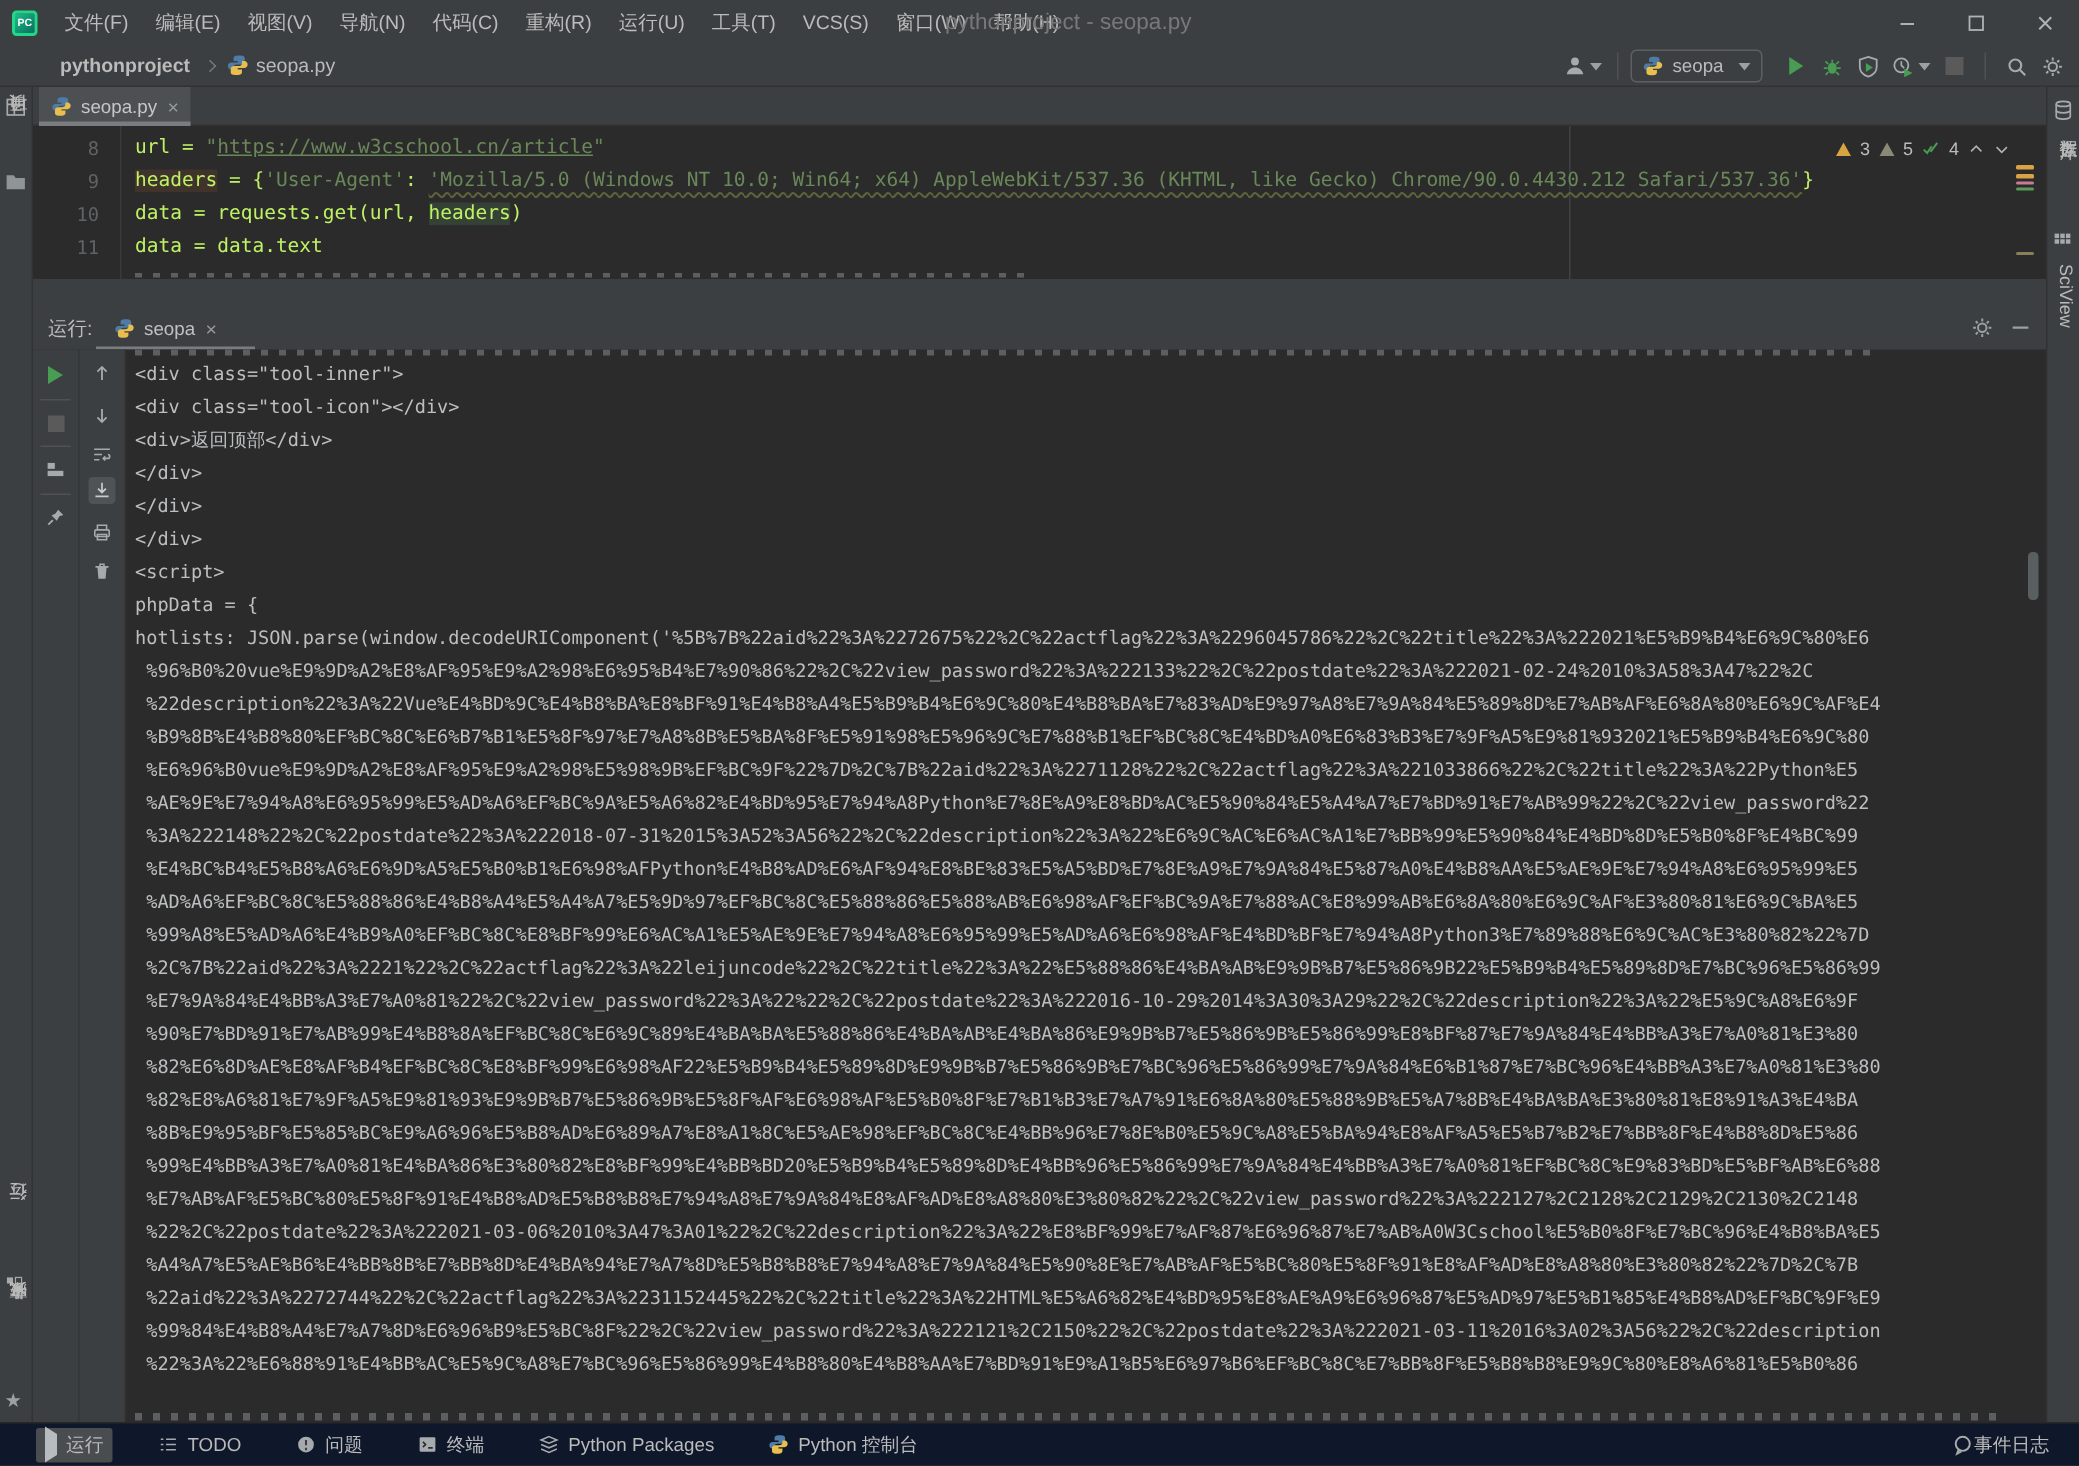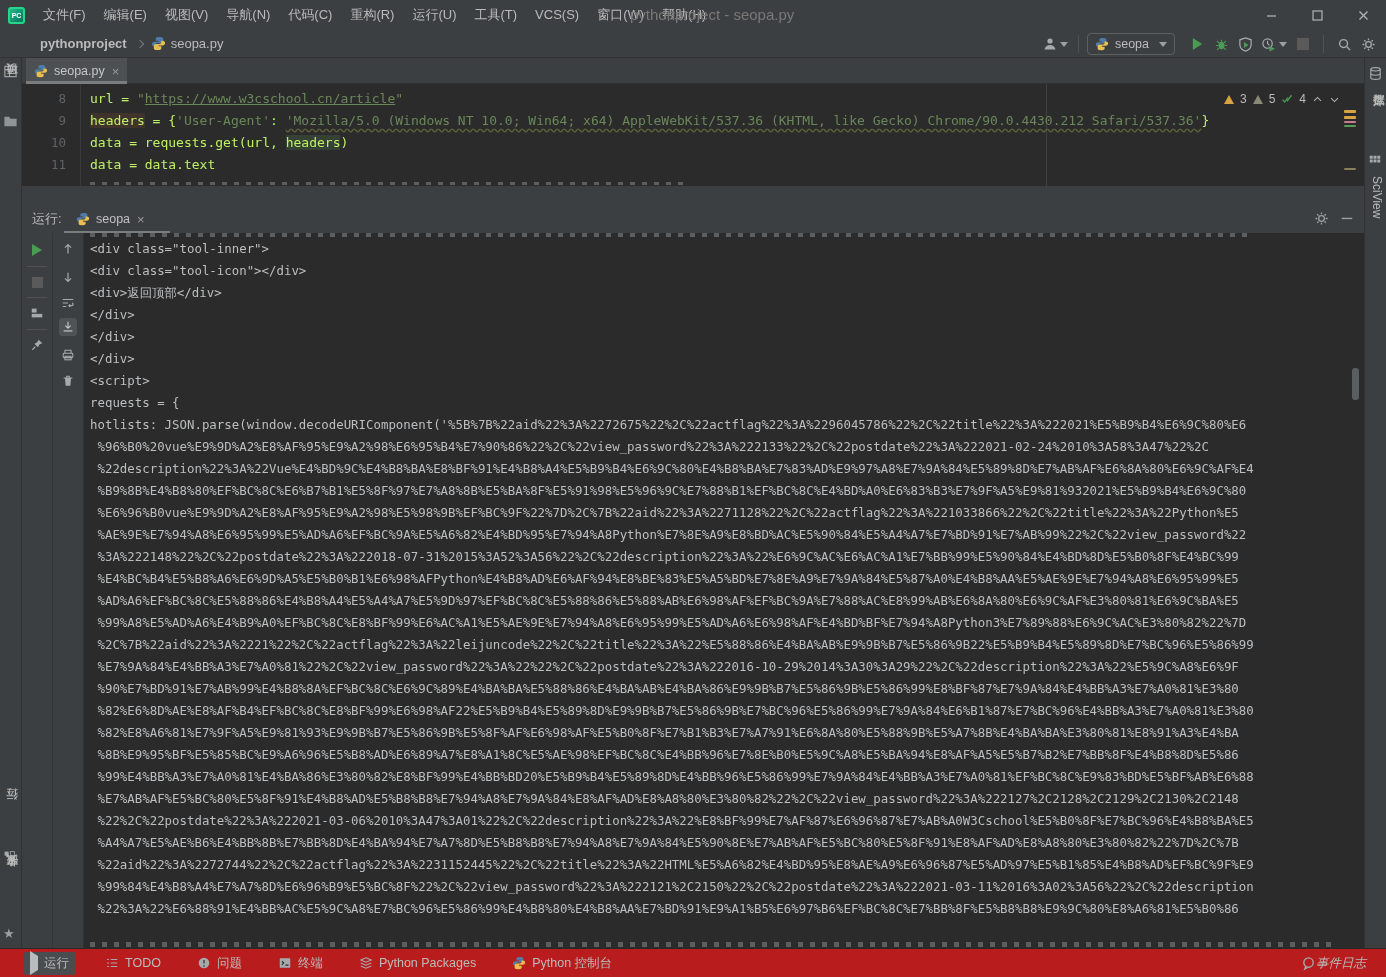--- a/index.html
+++ b/index.html
@@ -99,26 +99,26 @@
     border-left:1px solid #333637; border-right:1px solid #323232; }
   .cbtn { position:absolute; left:6px; width:18px; height:18px; display:flex; align-items:center; justify-content:center; }
   .cbtn.sel { background:#4f5356; border-radius:3px; }
   .hline { position:absolute; left:5px; width:20px; height:1px; background:#515151; }
   .ctext { position:absolute; left:62px; top:0; right:20px; bottom:0; overflow:hidden;
     font-family:"DejaVu Sans Mono", monospace; font-size:12.4px; color:#bcbec0; padding:5px 0 0 6px; }
   .cline { height:22px; line-height:22px; white-space:pre; }
   .cscroll { position:absolute; right:5px; top:135px; width:7px; height:32px; background:#595e60; border-radius:3px; }
 
   
-  .statusbar { position:absolute; left:0; bottom:0; width:100%; height:29px; background:#b91c1c;
+  .statusbar { position:absolute; left:0; bottom:0; width:100%; height:29px; background:#0f172a;
     border-top:1px solid #282828; display:flex; align-items:center; font-size:12.5px; color:#bbbbbb; }
   .sitem { display:flex; align-items:center; gap:6px; margin-right:24px; padding:3px 6px; }
   .sitem.active { background:#494d4f; border-radius:2px; }
   .sitem:first-child { margin-left:24px; }
-  .sb-right { position:absolute; right:20px; display:flex; align-items:center; gap:0;font-style:italic; }
+  .sb-right { position:absolute; right:20px; display:flex; align-items:center; gap:0; }
   .runtri { width:0; height:0; border-top:5px solid transparent; border-bottom:5px solid transparent;
     border-left:8px solid #b8bcbe; }
   svg { display:block; }
 </style>
 </head>
 <body>
 
 <div id="app">
 
   <div class="titlebar">
@@ -419,21 +419,21 @@
         <div class="ctext">
           <div class="sliver" style="left:6px; top:0; width:1160px; height:4px"></div>
           <div id="clines">
               <div class="cline">&lt;div class="tool-inner"&gt;</div>
               <div class="cline">&lt;div class="tool-icon"&gt;&lt;/div&gt;</div>
               <div class="cline">&lt;div&gt;返回顶部&lt;/div&gt;</div>
               <div class="cline">&lt;/div&gt;</div>
               <div class="cline">&lt;/div&gt;</div>
               <div class="cline">&lt;/div&gt;</div>
               <div class="cline">&lt;script&gt;</div>
-              <div class="cline">requests = {</div>
+              <div class="cline">phpData = {</div>
               <div class="cline">hotlists: JSON.parse(window.decodeURIComponent('%5B%7B%22aid%22%3A%2272675%22%2C%22actflag%22%3A%2296045786%22%2C%22title%22%3A%222021%E5%B9%B4%E6%9C%80%E6</div>
               <div class="cline"> %96%B0%20vue%E9%9D%A2%E8%AF%95%E9%A2%98%E6%95%B4%E7%90%86%22%2C%22view_password%22%3A%222133%22%2C%22postdate%22%3A%222021-02-24%2010%3A58%3A47%22%2C</div>
               <div class="cline"> %22description%22%3A%22Vue%E4%BD%9C%E4%B8%BA%E8%BF%91%E4%B8%A4%E5%B9%B4%E6%9C%80%E4%B8%BA%E7%83%AD%E9%97%A8%E7%9A%84%E5%89%8D%E7%AB%AF%E6%8A%80%E6%9C%AF%E4</div>
               <div class="cline"> %B9%8B%E4%B8%80%EF%BC%8C%E6%B7%B1%E5%8F%97%E7%A8%8B%E5%BA%8F%E5%91%98%E5%96%9C%E7%88%B1%EF%BC%8C%E4%BD%A0%E6%83%B3%E7%9F%A5%E9%81%932021%E5%B9%B4%E6%9C%80</div>
               <div class="cline"> %E6%96%B0vue%E9%9D%A2%E8%AF%95%E9%A2%98%E5%98%9B%EF%BC%9F%22%7D%2C%7B%22aid%22%3A%2271128%22%2C%22actflag%22%3A%221033866%22%2C%22title%22%3A%22Python%E5</div>
               <div class="cline"> %AE%9E%E7%94%A8%E6%95%99%E5%AD%A6%EF%BC%9A%E5%A6%82%E4%BD%95%E7%94%A8Python%E7%8E%A9%E8%BD%AC%E5%90%84%E5%A4%A7%E7%BD%91%E7%AB%99%22%2C%22view_password%22</div>
               <div class="cline"> %3A%222148%22%2C%22postdate%22%3A%222018-07-31%2015%3A52%3A56%22%2C%22description%22%3A%22%E6%9C%AC%E6%AC%A1%E7%BB%99%E5%90%84%E4%BD%8D%E5%B0%8F%E4%BC%99</div>
               <div class="cline"> %E4%BC%B4%E5%B8%A6%E6%9D%A5%E5%B0%B1%E6%98%AFPython%E4%B8%AD%E6%AF%94%E8%BE%83%E5%A5%BD%E7%8E%A9%E7%9A%84%E5%87%A0%E4%B8%AA%E5%AE%9E%E7%94%A8%E6%95%99%E5</div>
               <div class="cline"> %AD%A6%EF%BC%8C%E5%88%86%E4%B8%A4%E5%A4%A7%E5%9D%97%EF%BC%8C%E5%88%86%E5%88%AB%E6%98%AF%EF%BC%9A%E7%88%AC%E8%99%AB%E6%8A%80%E6%9C%AF%E3%80%81%E6%9C%BA%E5</div>
               <div class="cline"> %99%A8%E5%AD%A6%E4%B9%A0%EF%BC%8C%E8%BF%99%E6%AC%A1%E5%AE%9E%E7%94%A8%E6%95%99%E5%AD%A6%E6%98%AF%E4%BD%BF%E7%94%A8Python3%E7%89%88%E6%9C%AC%E3%80%82%22%7D</div>

